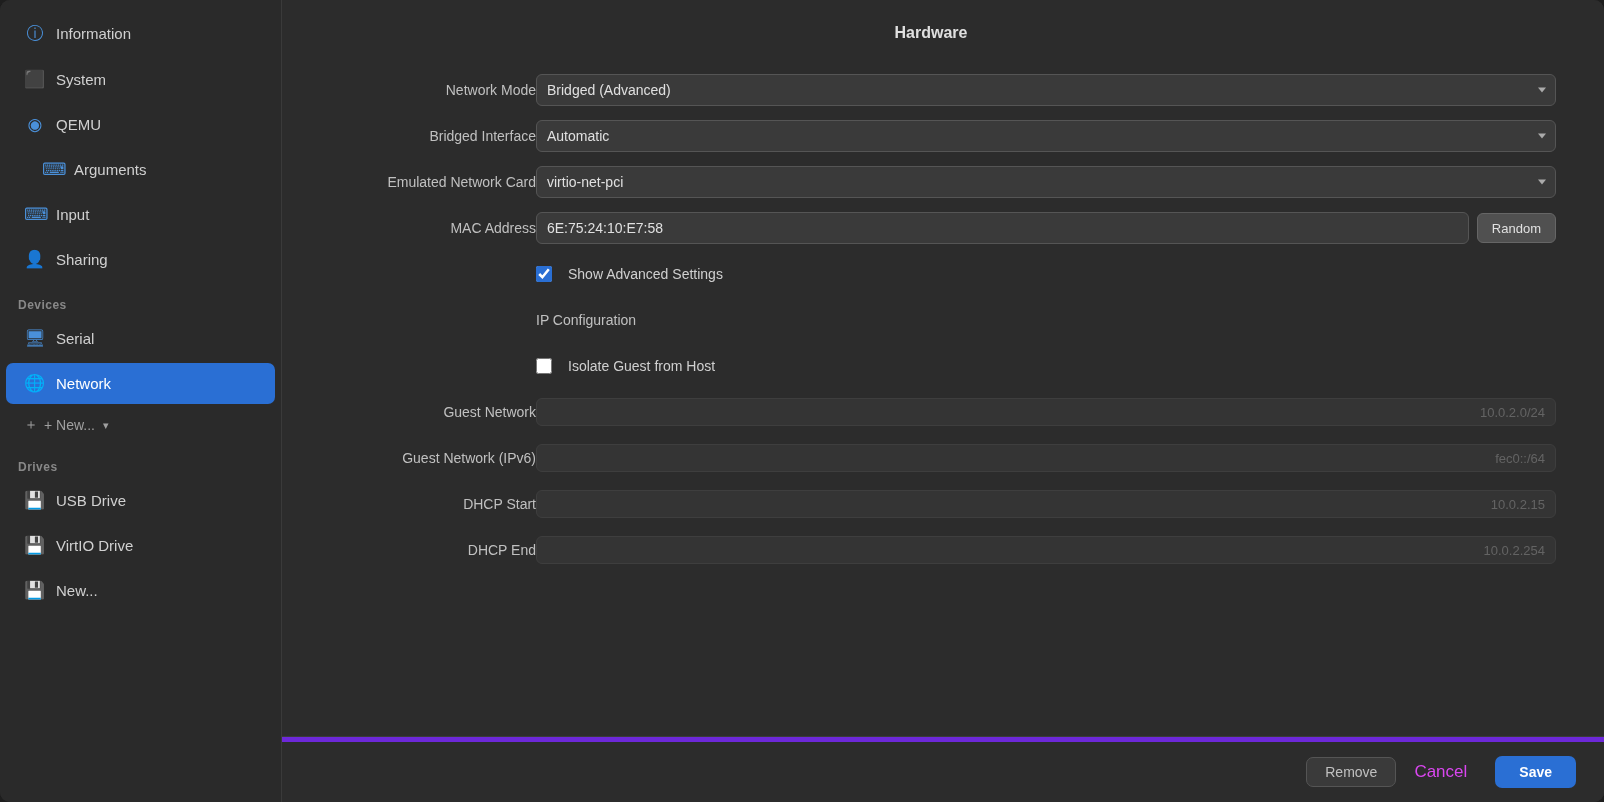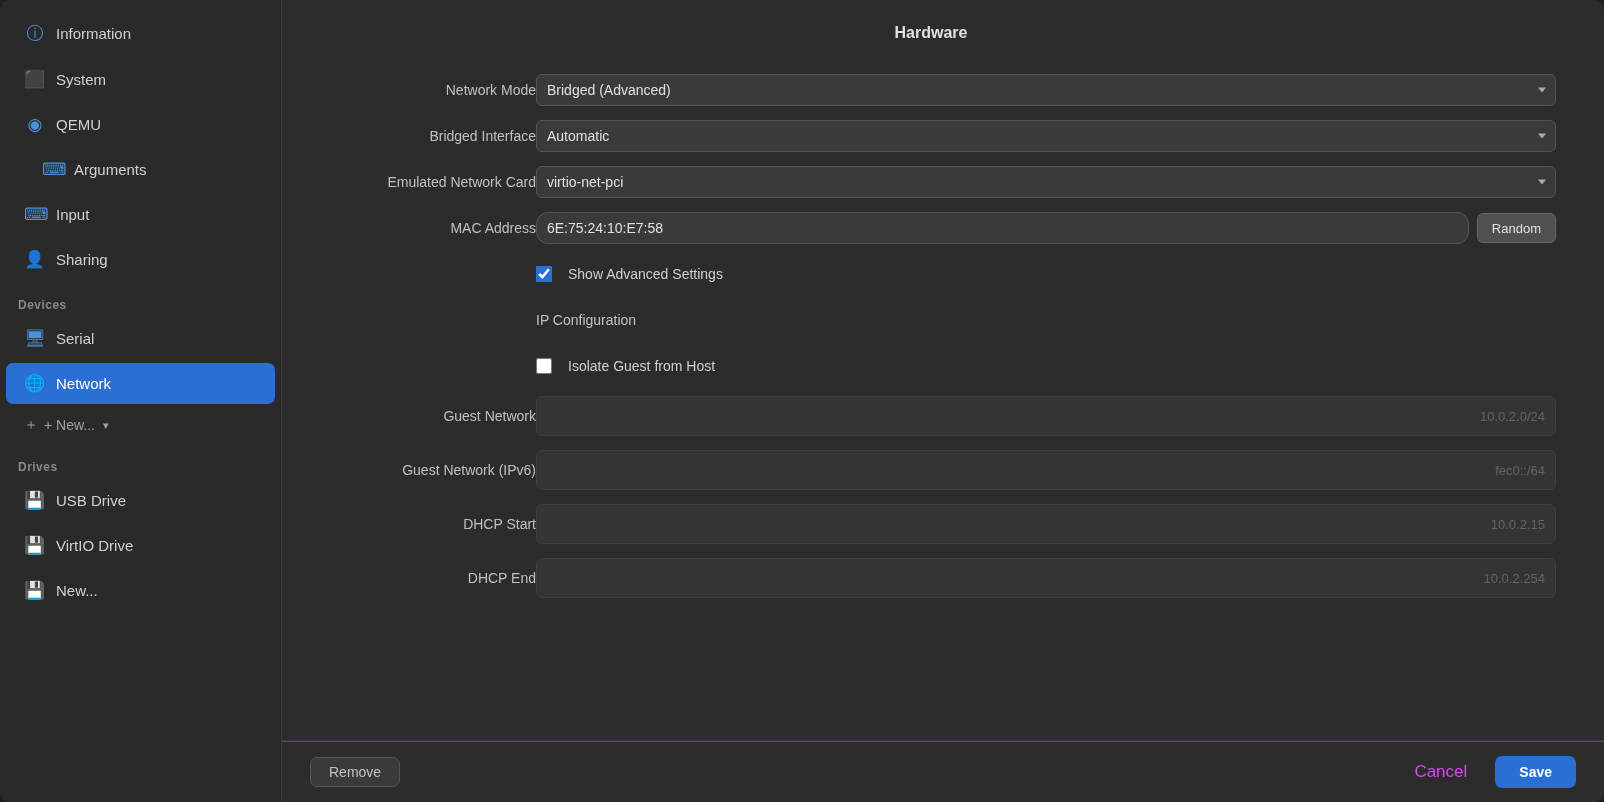--- a/index.html
+++ b/index.html
@@ -147,21 +147,21 @@
     .mac-address-row {
       display: flex;
       align-items: center;
       gap: 8px;
       flex: 1;
     }
     input.mac-input {
       flex: 1;
       background: #3a3a3a;
       border: 1px solid #555;
-      border-radius: 12px;
+      border-radius: 6px;
       color: #e0e0e0;
       font-size: 14px;
       padding: 14px 10px;
       height: 32px;
       outline: none;
     }
     .random-btn {
       background: #505050;
       border: 1px solid #666;
       border-radius: 6px;
@@ -194,42 +194,42 @@
     }
 
     input.network-input {
       width: 100%;
       background: #3a3a3a;
       border: 1px solid #4a4a4a;
       border-radius: 6px;
       color: #888;
       font-size: 13px;
       padding: 5px 10px;
-      height: 40px;
+      height: 28px;
       outline: none;
       text-align: right;
     }
     input.network-input:disabled {
       opacity: 0.6;
     }
 
     .divider {
       border: none;
       border-top: 1px solid #3a3a3a;
       margin: 0;
     }
 
     
     .footer {
       display: flex;
       align-items: center;
-      justify-content: space-between;
+      justify-content: flex-end;
       padding: 14px 28px;
       background: #2c2c2c;
-      border-top: 1px solid #6d28d9;
+      border-top: 5px solid #6d28d9;
     }
     .footer-right {
       display: flex;
       gap: 10px;
     }
     .btn-remove {
       background: #3a3a3a;
       border: 1px solid #555;
       border-radius: 7px;
       color: #c0c0c0;

